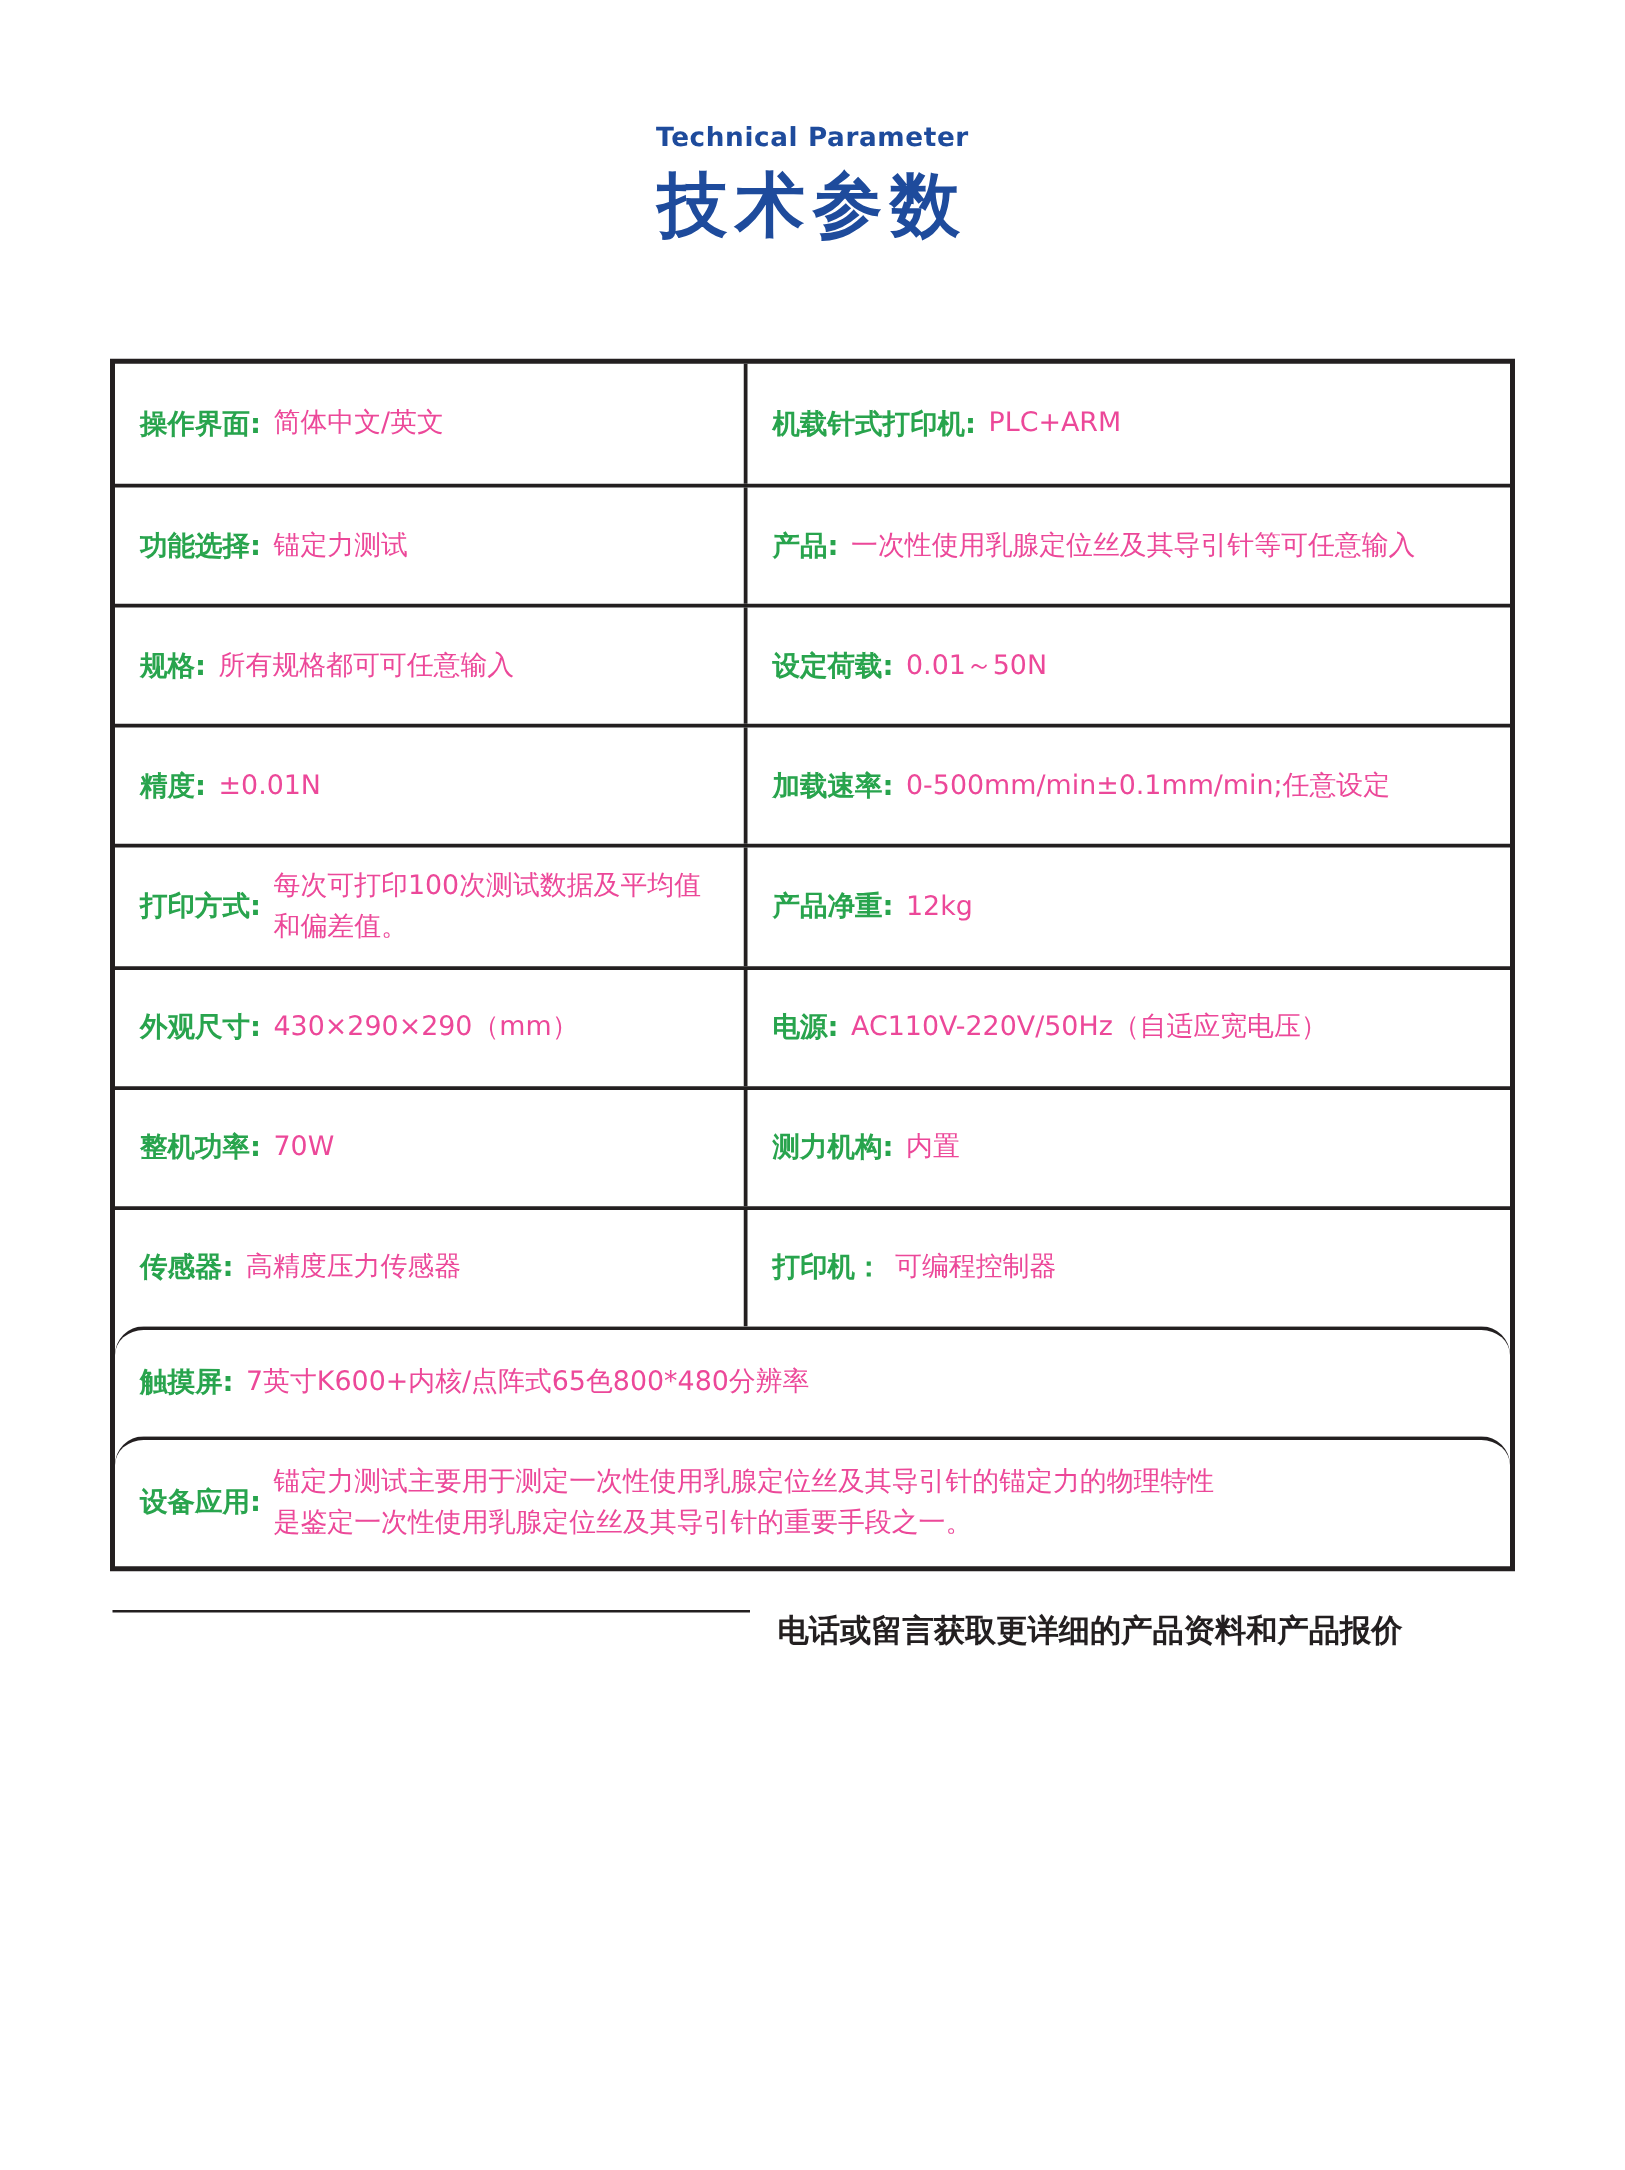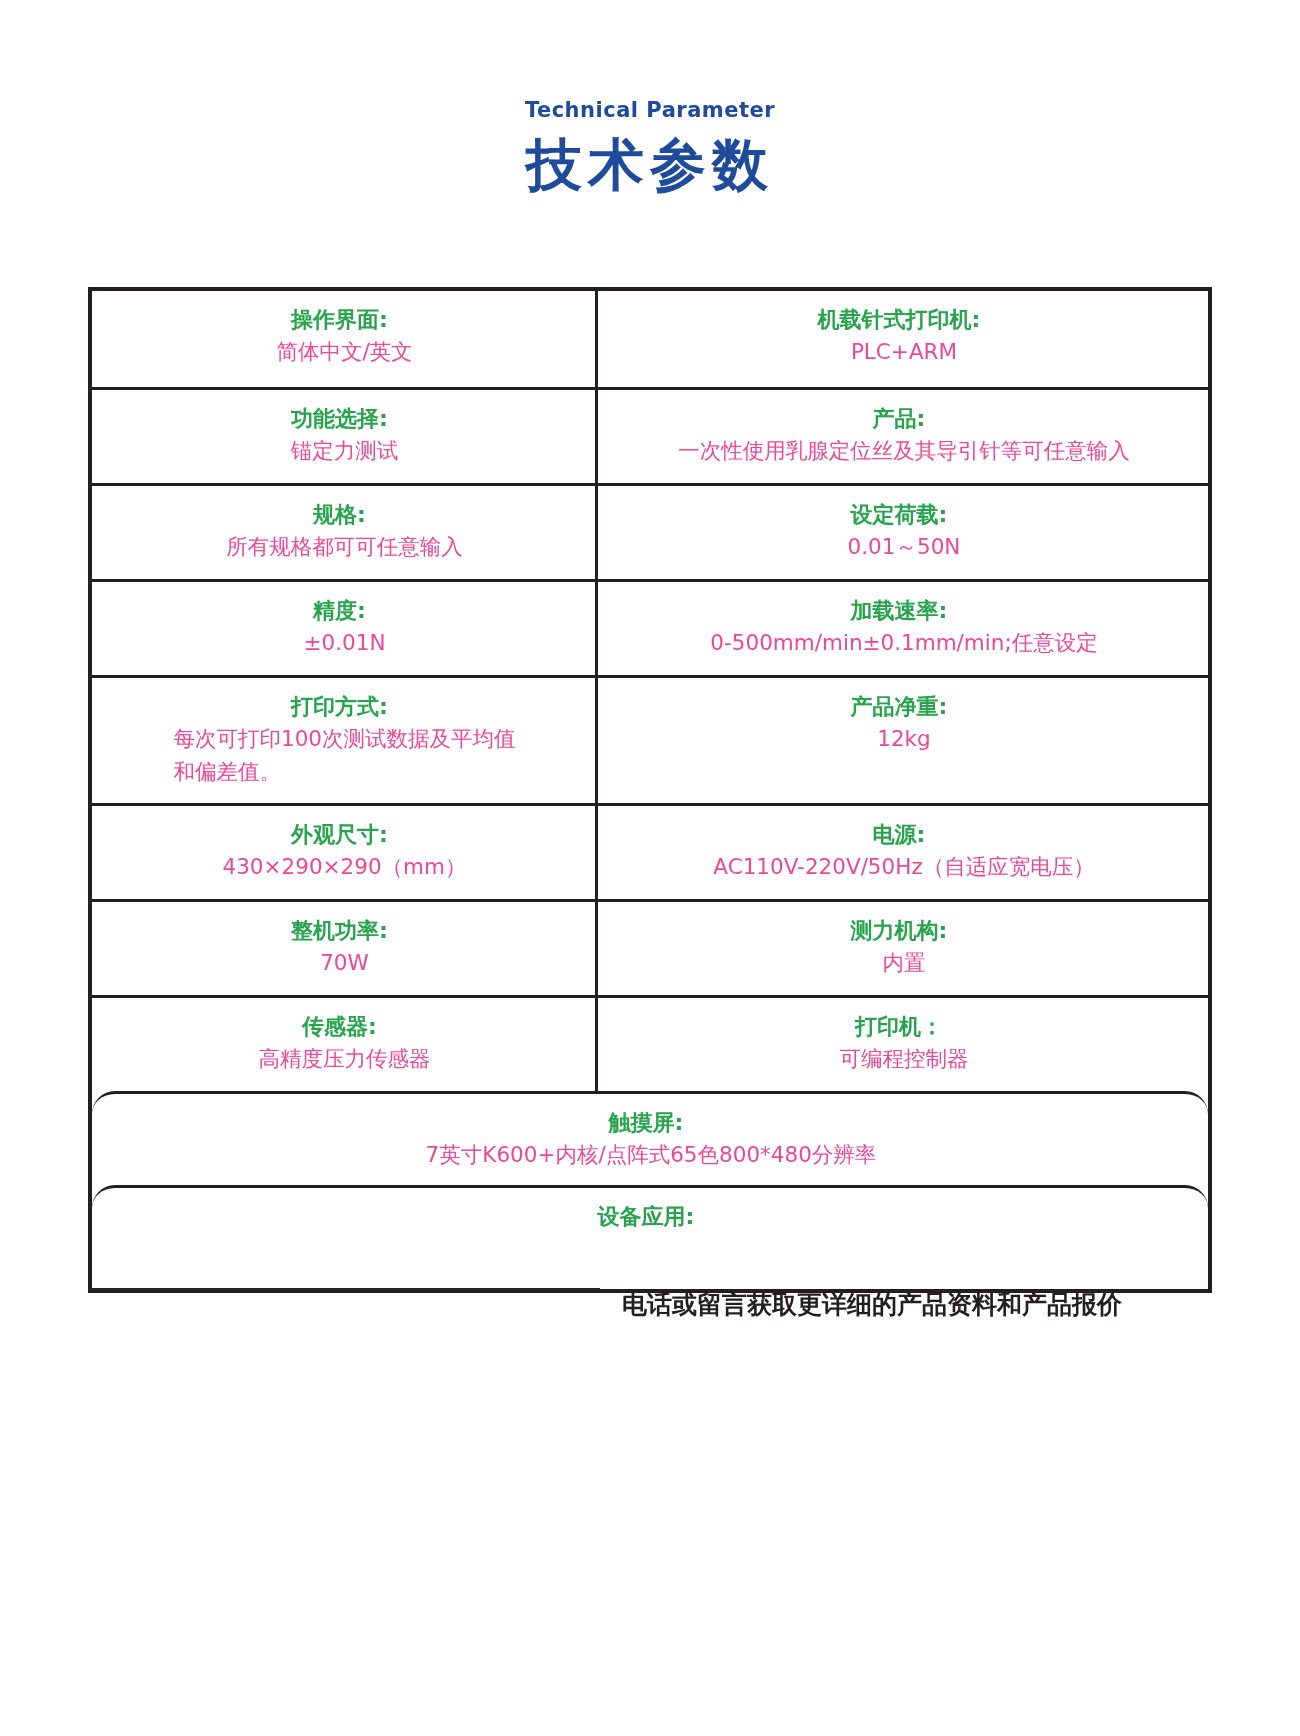--- a/index.html
+++ b/index.html
@@ -52,21 +52,20 @@
     min-height: 96px;
   }
   .row + .row { border-top: 3px solid #231F20; }
   .row.full { grid-template-columns: 1fr; border-radius: 23px; }
   .row.h88 { min-height: 88px; }
   .row.h104 { min-height: 104px; }
   .cell {
     display: flex;
     align-items: center;
     padding: 14px 18px 14px 20px;
-    flex-direction: column;
   }
   .cell.right-col { border-left: 3px solid #231F20; }
   .lbl {
     color: #28A44D;
     font-weight: bold;
     font-size: 22px;
     white-space: nowrap;
     margin-right: 10px;
     flex-shrink: 0;
   }
@@ -202,20 +201,21 @@
     <div class="row full h88">
       <div class="cell">
         <span class="lbl">触摸屏:</span>
         <span class="val">7英寸K600+内核/点阵式65色800*480分辨率</span>
       </div>
     </div>
 
     <div class="row full h104">
       <div class="cell">
         <span class="lbl">设备应用:</span>
+        <span class="val"><span>锚定力测试主要用于测定一次性使用乳腺定位丝及其导引针的锚定力的物理特性</span><span class="line2">是鉴定一次性使用乳腺定位丝及其导引针的重要手段之一。</span></span>
       </div>
     </div>
 
   </div>
 
   <div class="footer">
     <div class="footer-line"></div>
     <div class="footer-text">电话或留言获取更详细的产品资料和产品报价</div>
   </div>
 

